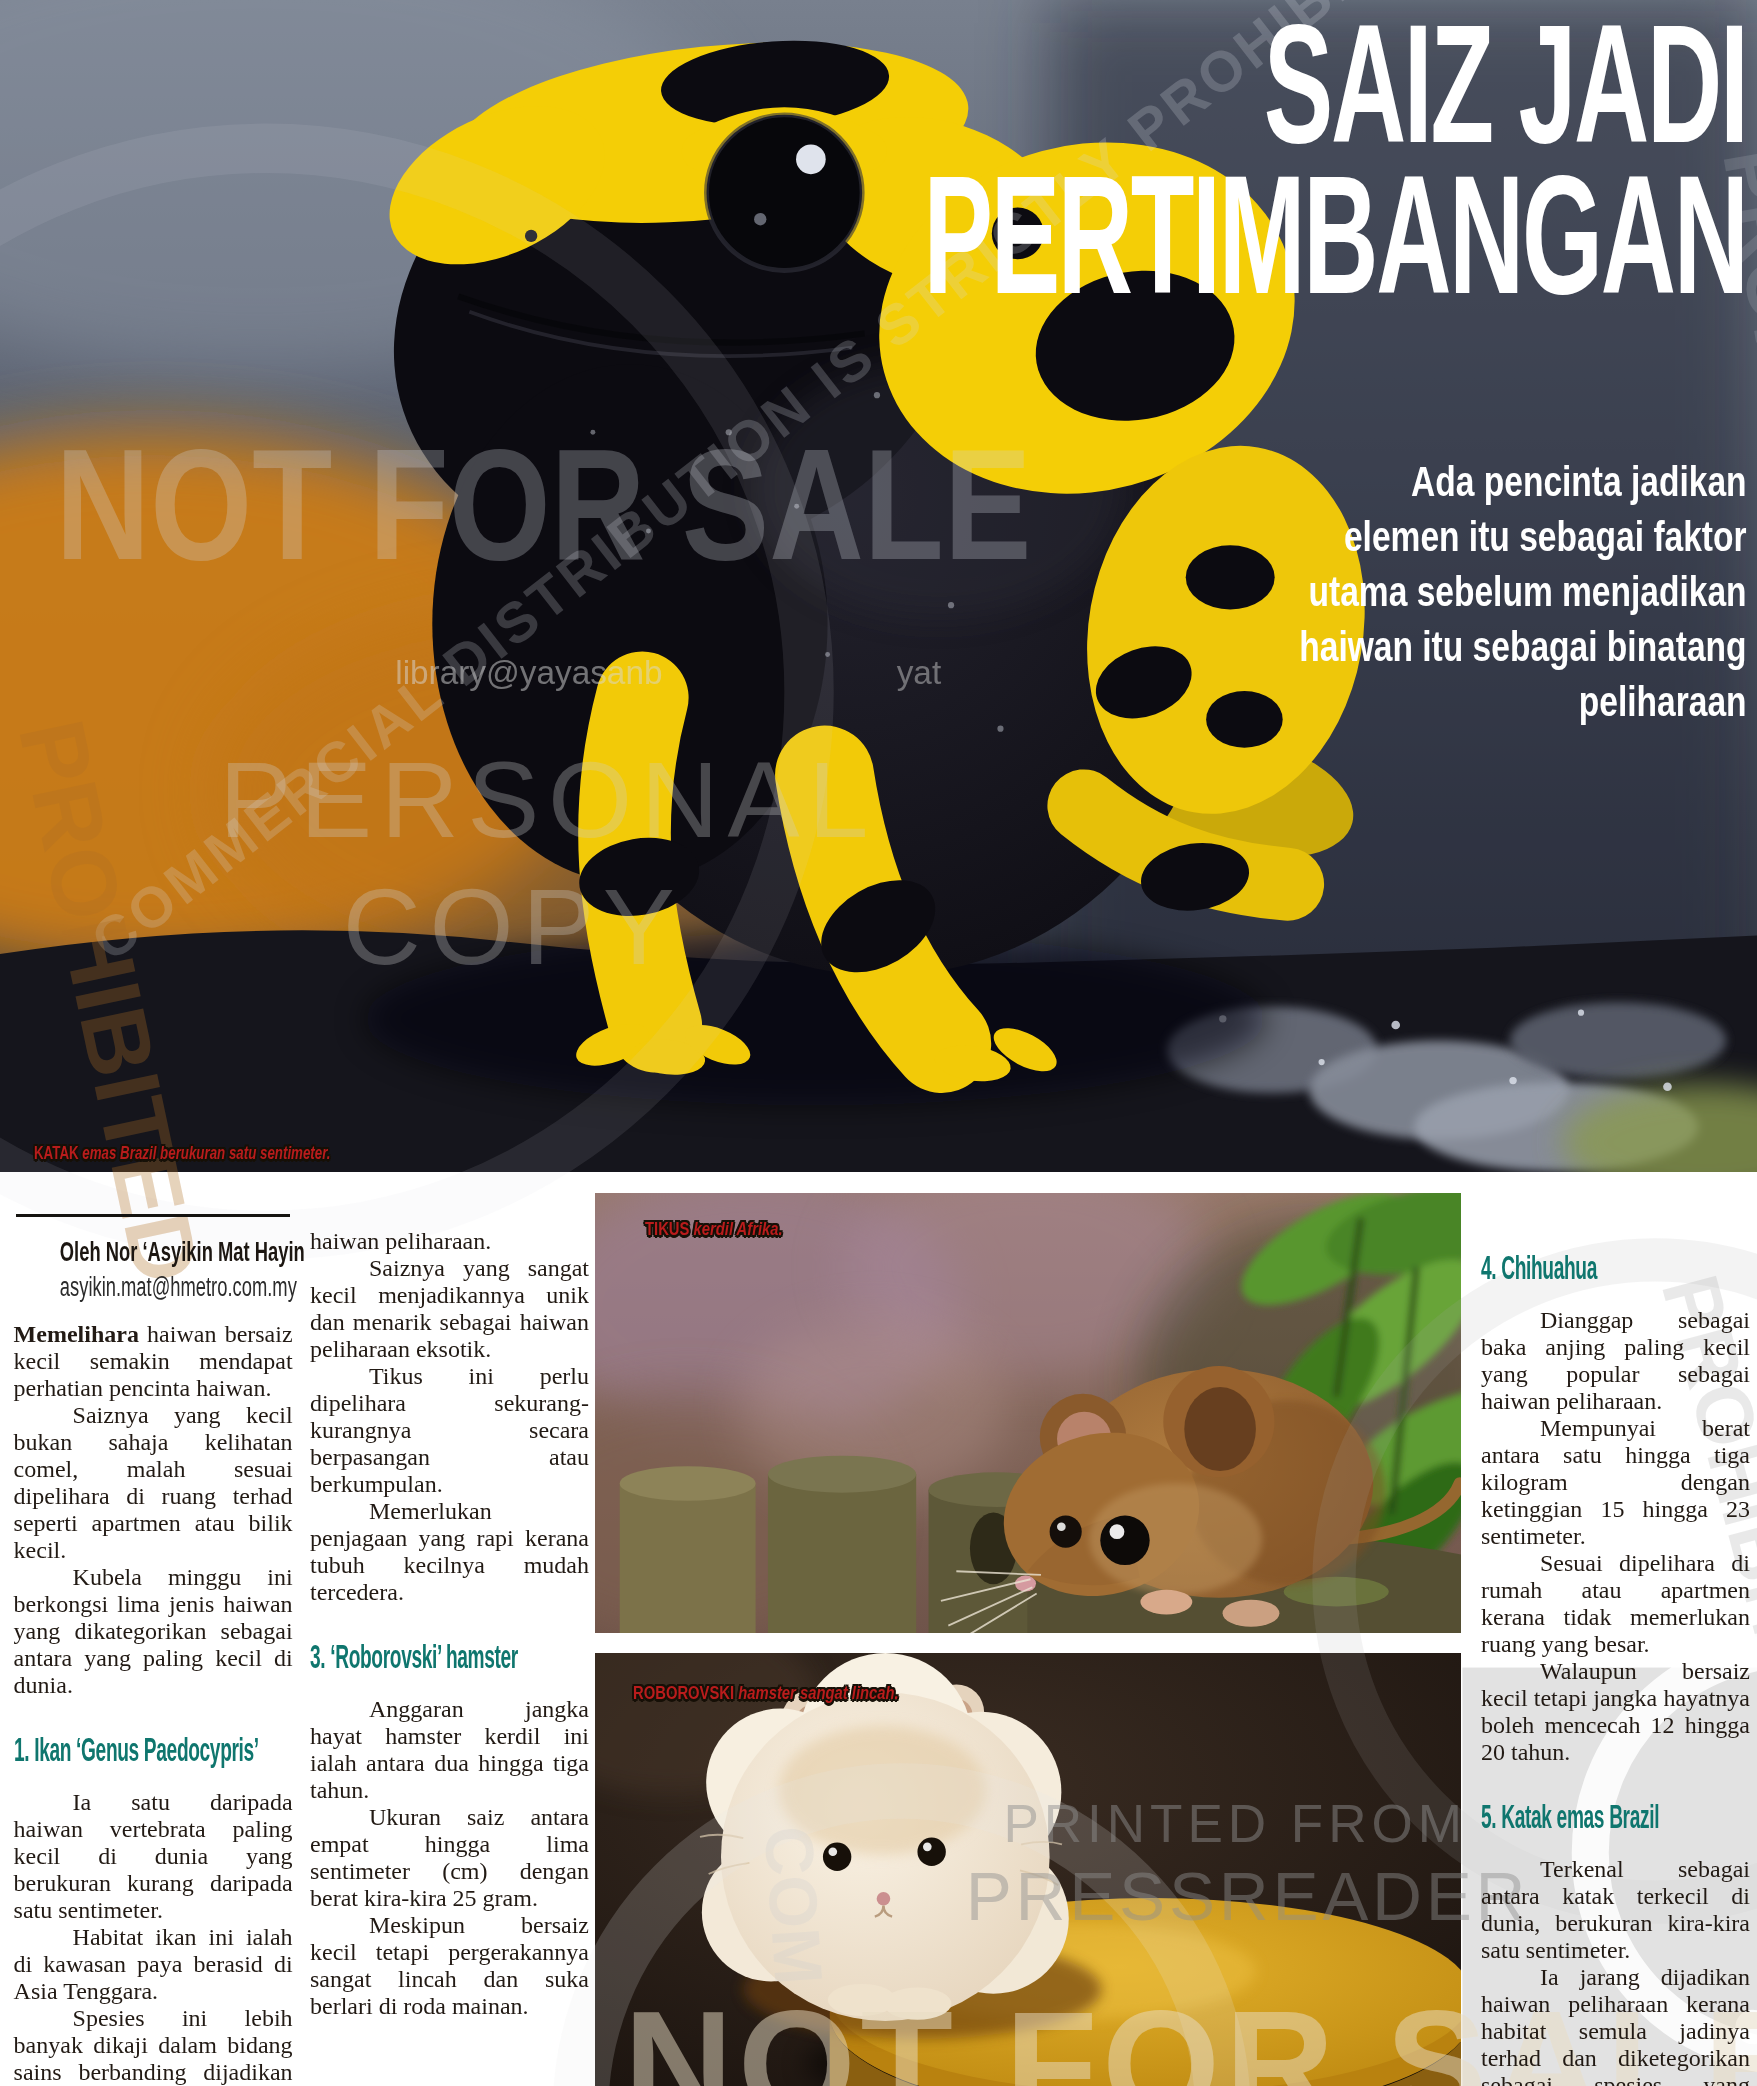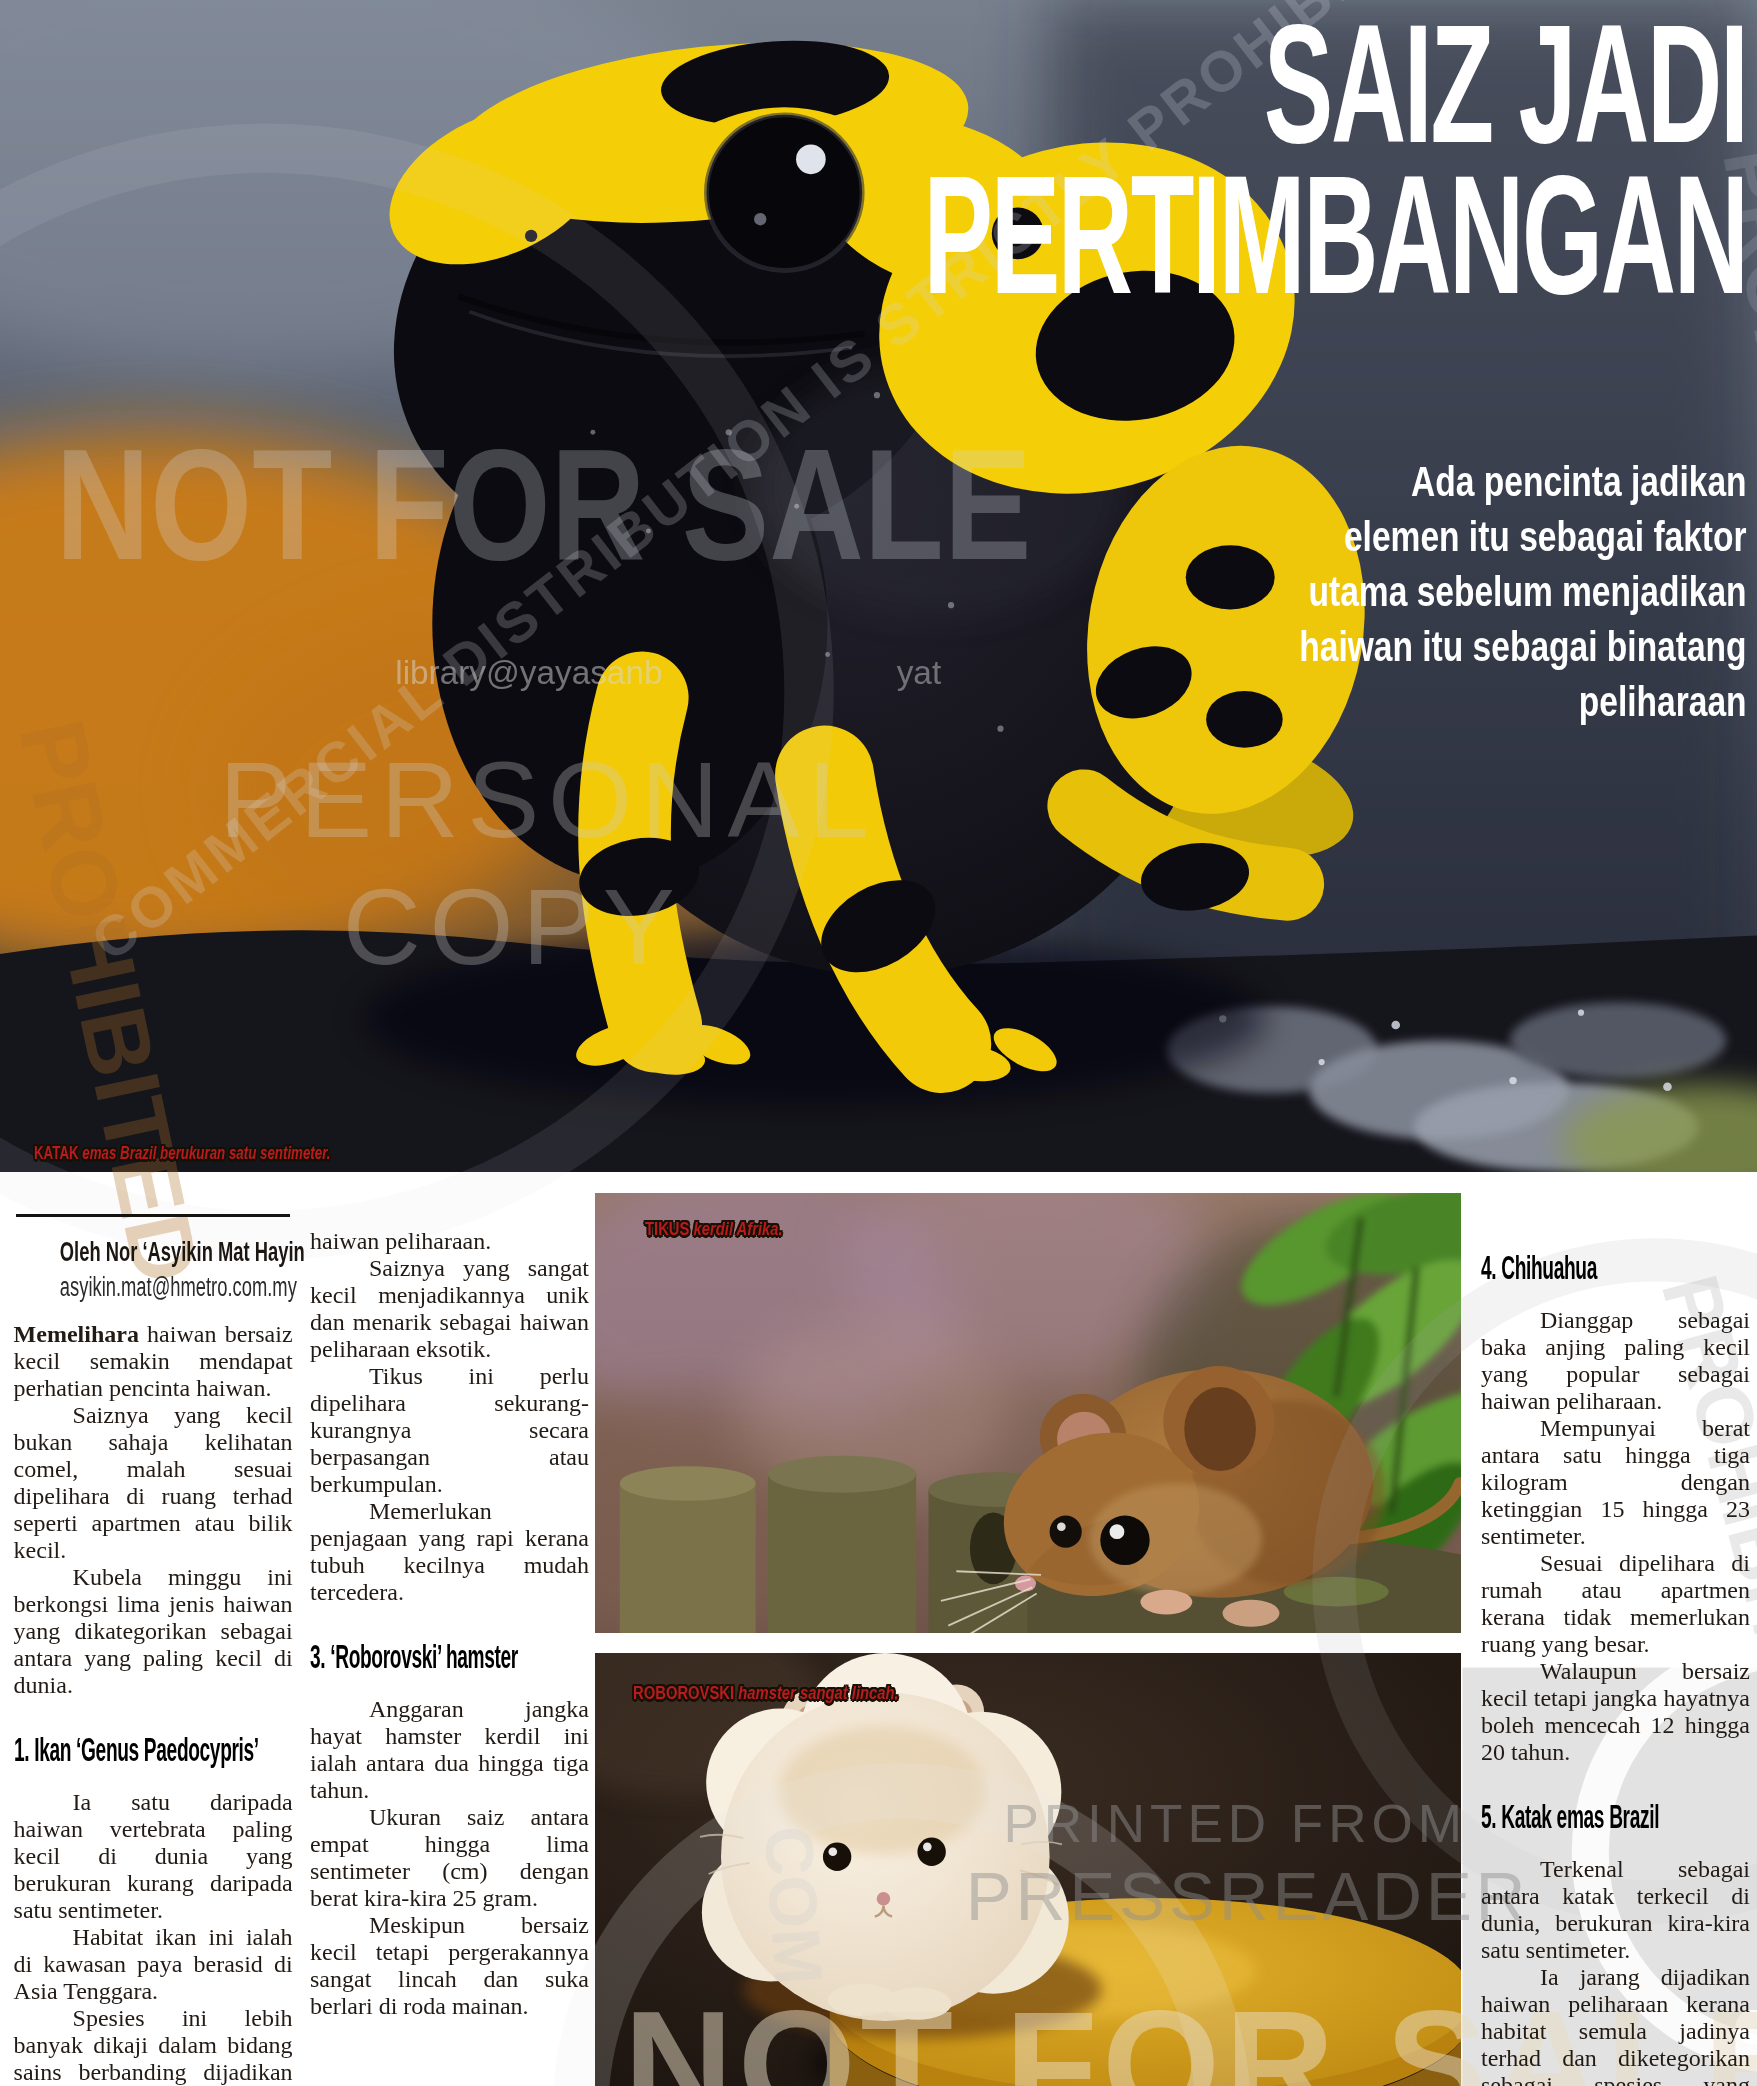--- a/index.html
+++ b/index.html
@@ -52,21 +52,21 @@
   .byline .ln { display:block; white-space:nowrap; transform:scaleX(.68); transform-origin:50% 50%; }
   .byline .author { font-weight:700; font-size:27px; color:#1c1611; }
   .byline .email  { font-size:27px; color:#2b2b2b; margin-top:3.7px; }
 
   .para { margin:0; font-size:24px; line-height:27px; text-align:justify; text-indent:59px;
           font-family:"Liberation Serif","DejaVu Serif",serif; }
   .para.flush { text-indent:0; }
   .para .lead { font-weight:700; }
 
   .sec-head { margin:32px 0 21px 0; font-family:"Liberation Sans","DejaVu Sans",sans-serif;
-              font-weight:700; font-size:33px; line-height:37px; color:#000000; white-space:nowrap; }
+              font-weight:700; font-size:33px; line-height:37px; color:#0f766e; white-space:nowrap; }
   .sec-head .cond { display:inline-block; transform:scaleX(.58); transform-origin:0 50%; letter-spacing:-0.6px; }
 </style>
 </head>
 <body>
 
 <div class="page">
 
   <div class="hero">
     <svg viewBox="0 0 2845 1898" preserveAspectRatio="none">
       <defs>

